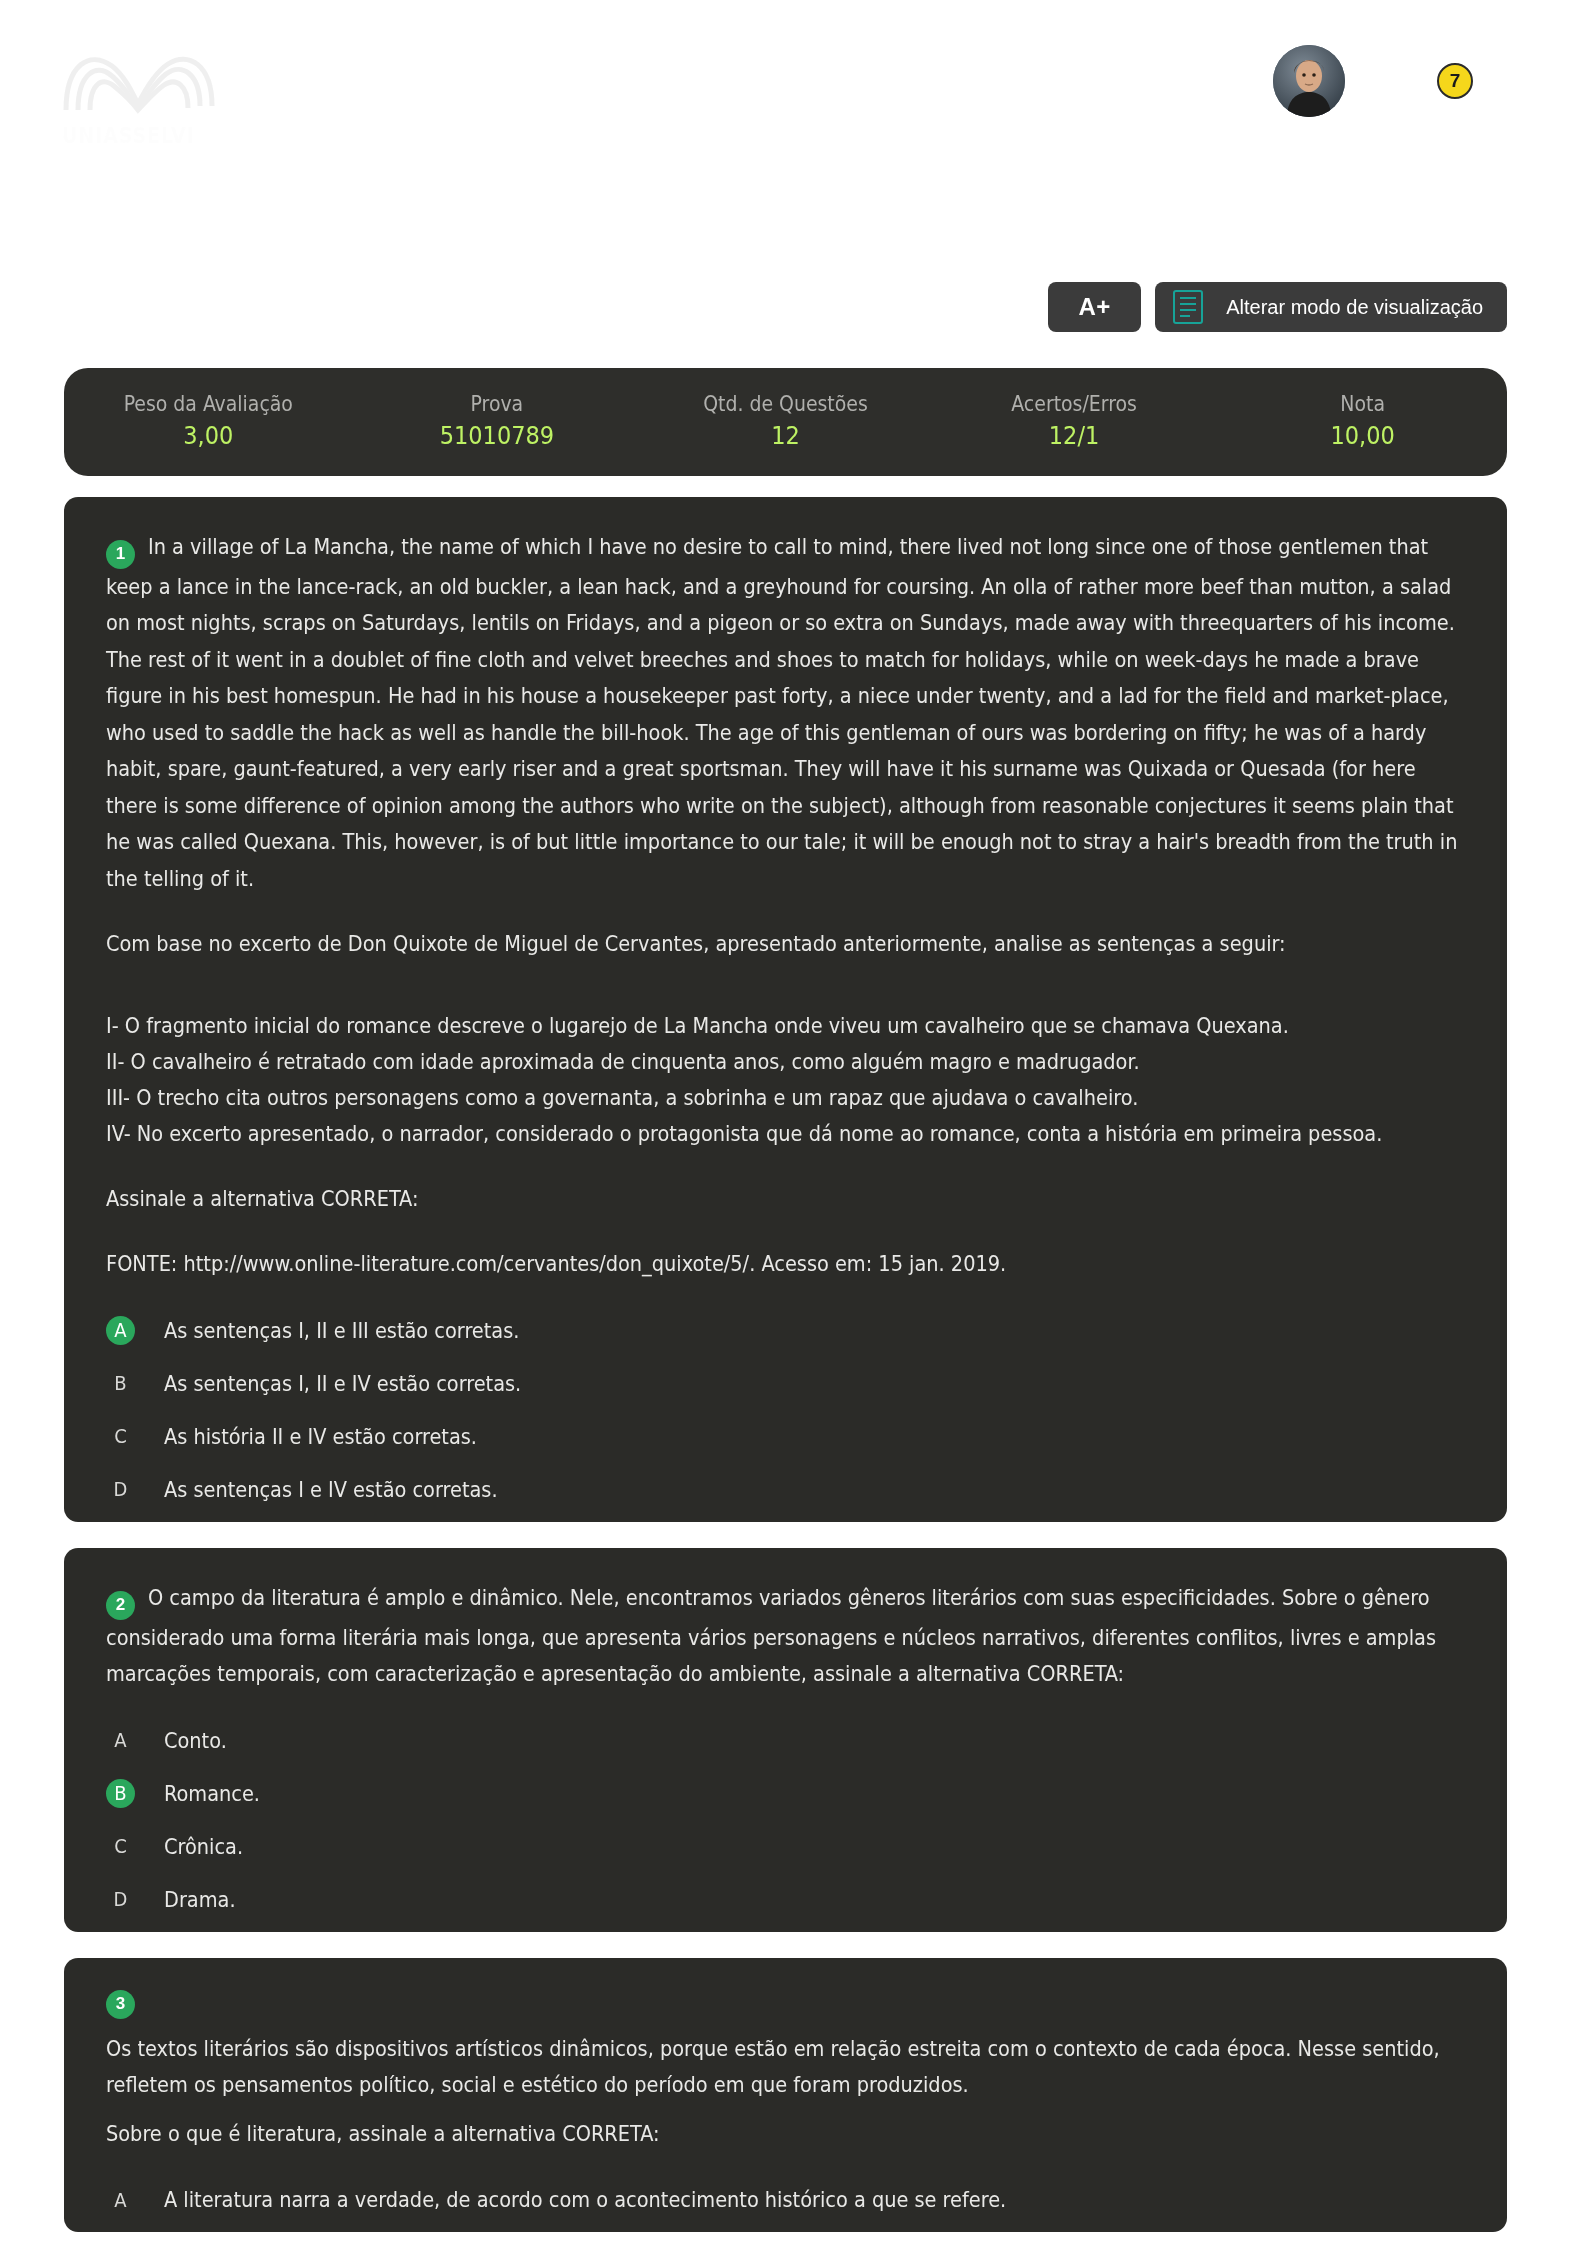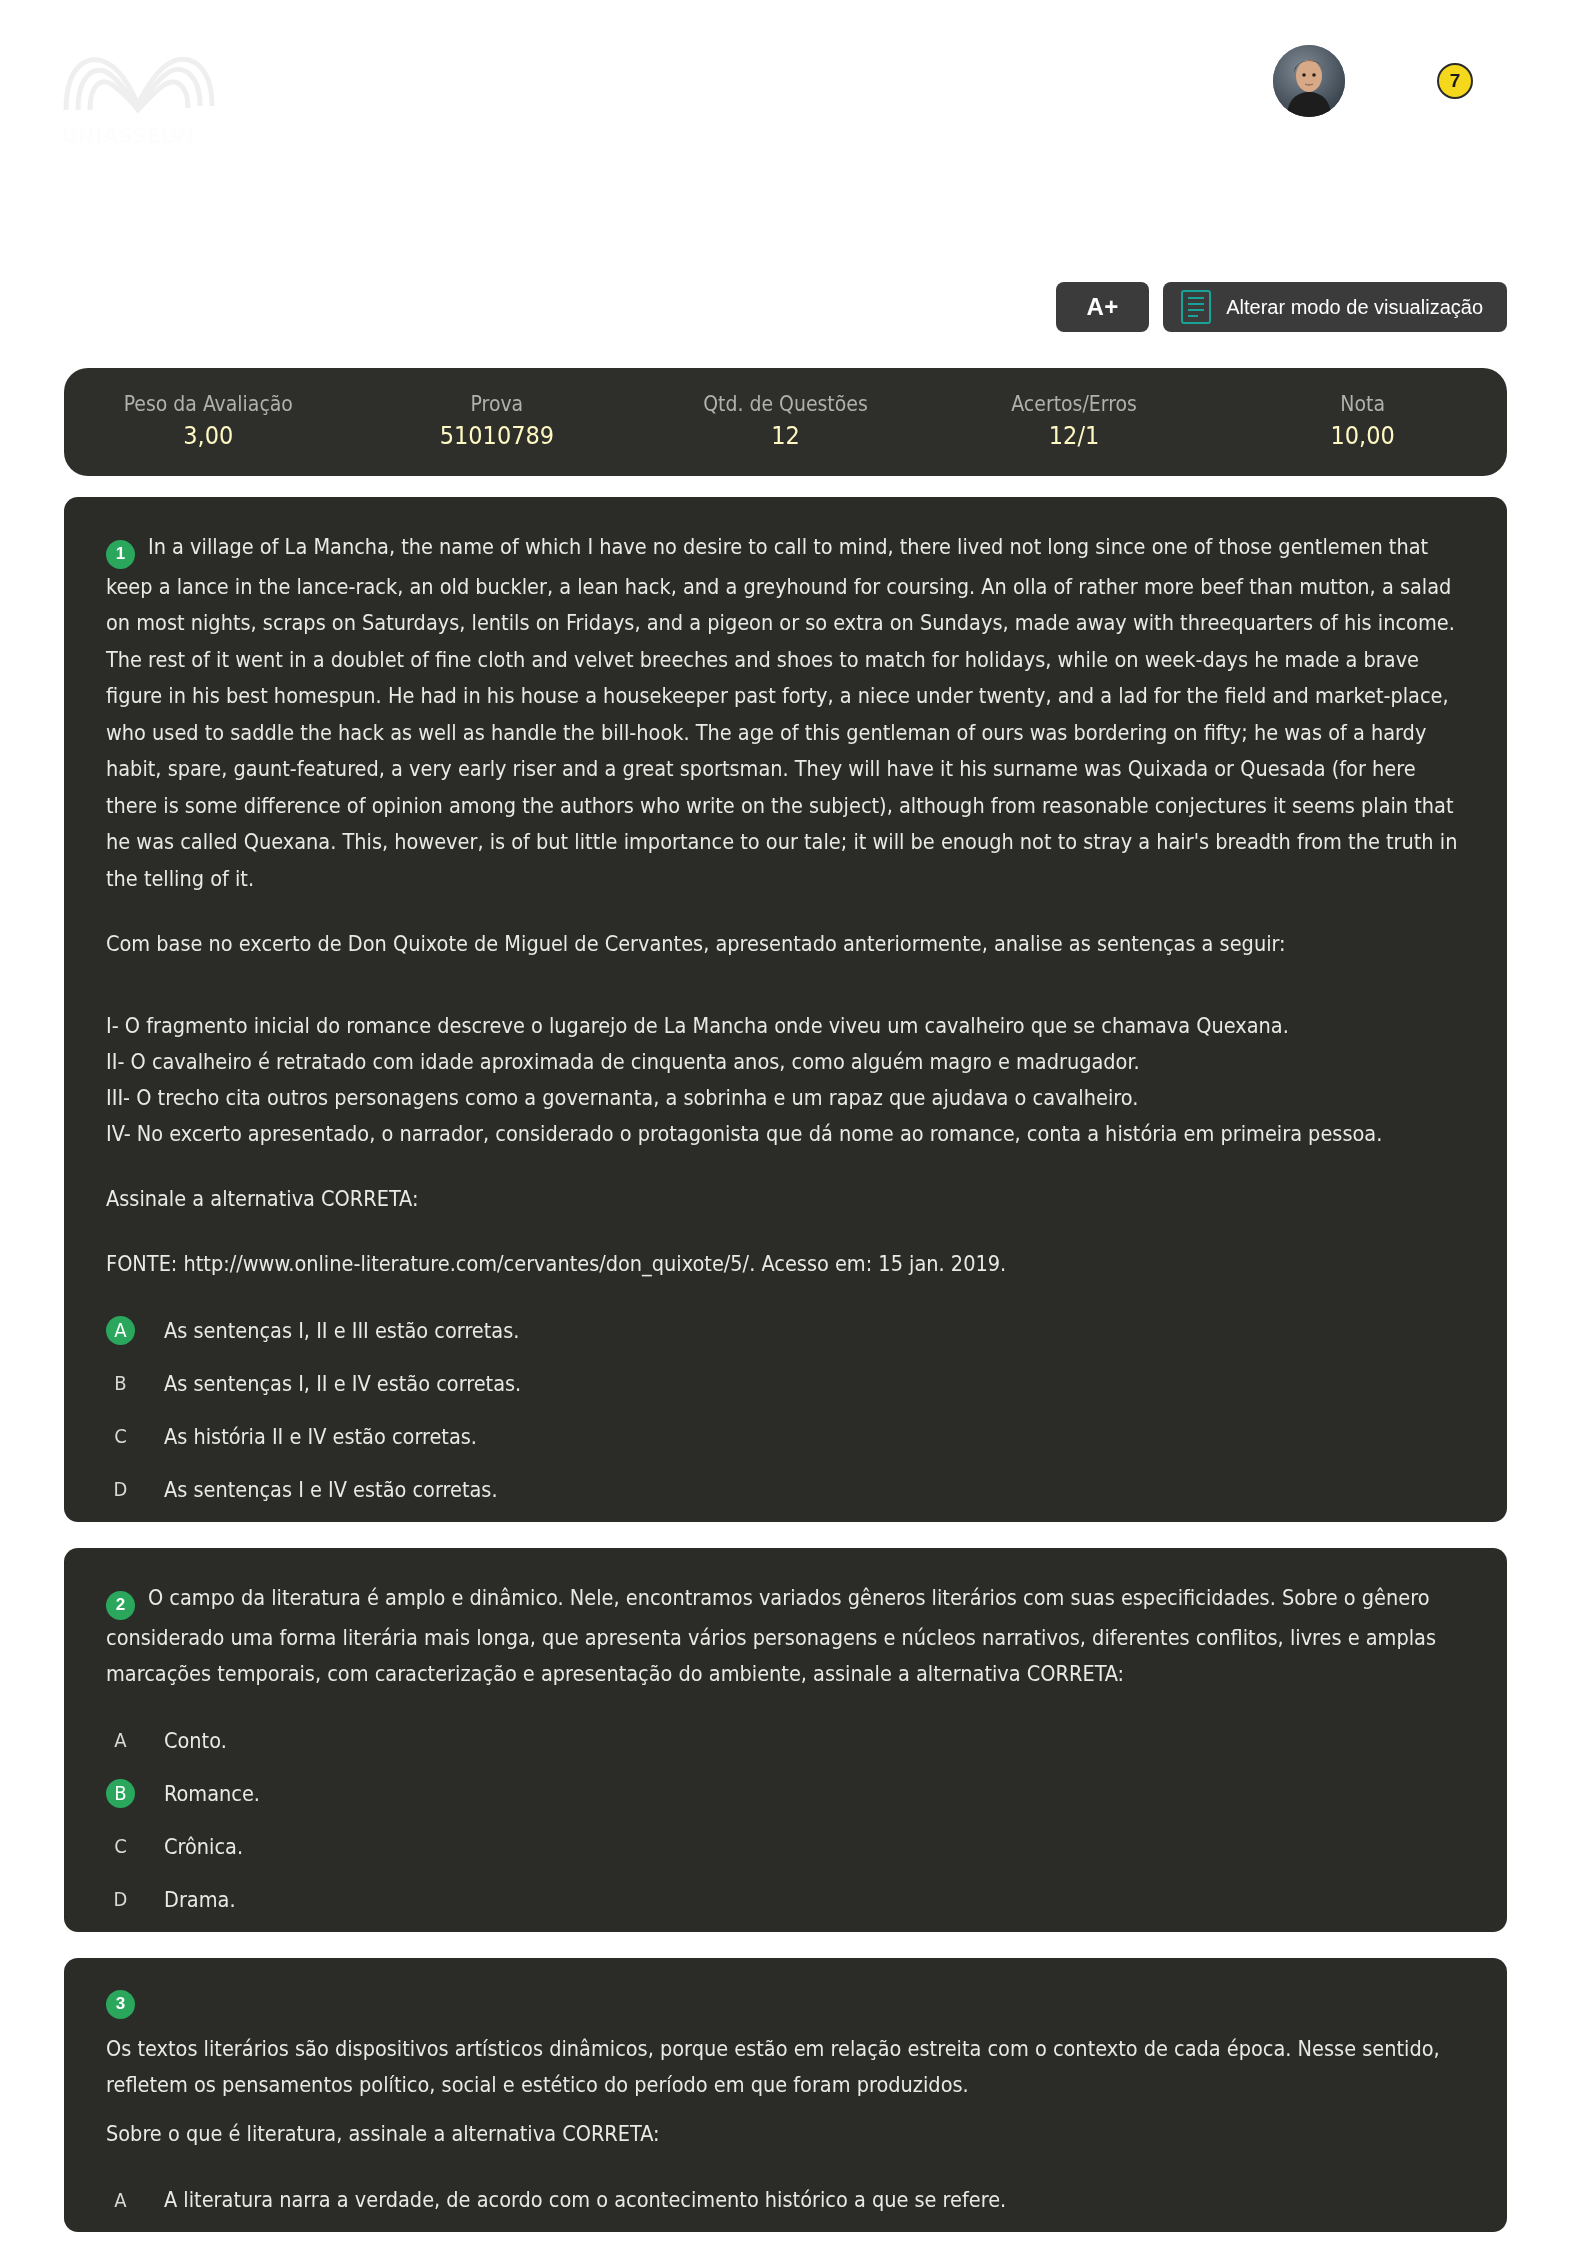--- a/index.html
+++ b/index.html
@@ -38,41 +38,41 @@
   
   .toolbar{
     position:absolute;right:64px;top:282px;display:flex;gap:14px;align-items:center;
   }
   .btn{
     background:#3b3b3b;color:#fff;border:none;border-radius:8px;
     height:50px;display:flex;align-items:center;justify-content:center;
     font-family:"Liberation Sans",sans-serif;cursor:pointer;
   }
   .btn-aplus{width:93px;font-size:24px;font-weight:700;letter-spacing:.5px;}
-  .btn-mode{padding:0 24px 0 18px;gap:15px;font-size:20px;}
+  .btn-mode{padding:0 24px 0 18px;gap:23px;font-size:20px;}
   .doc-icon{
     width:30px;height:34px;border:2px solid #17a398;border-radius:3px;
     position:relative;display:block;flex:none;
   }
   .doc-icon i{
     position:absolute;left:5px;right:5px;height:2px;background:#17a398;display:block;
   }
   .doc-icon i:nth-child(1){top:5px;}
   .doc-icon i:nth-child(2){top:11px;}
   .doc-icon i:nth-child(3){top:17px;}
   .doc-icon i:nth-child(4){top:23px;right:11px;}
 
   
   .infobar{
     position:absolute;left:64px;top:368px;width:1443px;height:108px;
     background:#2e2e2b;border-radius:24px;display:flex;align-items:center;
   }
   .info-cell{flex:1;text-align:center;}
   .info-label{font-size:21px;color:#b0b0ad;line-height:1.25;font-weight:300;}
-  .info-value{font-size:25px;color:#fef9c3;line-height:1.35;margin-top:2px;}
+  .info-value{font-size:25px;color:#bef264;line-height:1.35;margin-top:2px;}
 
   
   .cards{position:absolute;left:64px;top:497px;width:1443px;}
   .card{
     background:#2b2b28;border-radius:14px;padding:32px 42px 16px 42px;margin-bottom:26px;
     position:relative;
   }
   .qline{
     font-size:21.5px;line-height:36.5px;color:#e9e9e7;font-weight:300;
     text-align:left;

